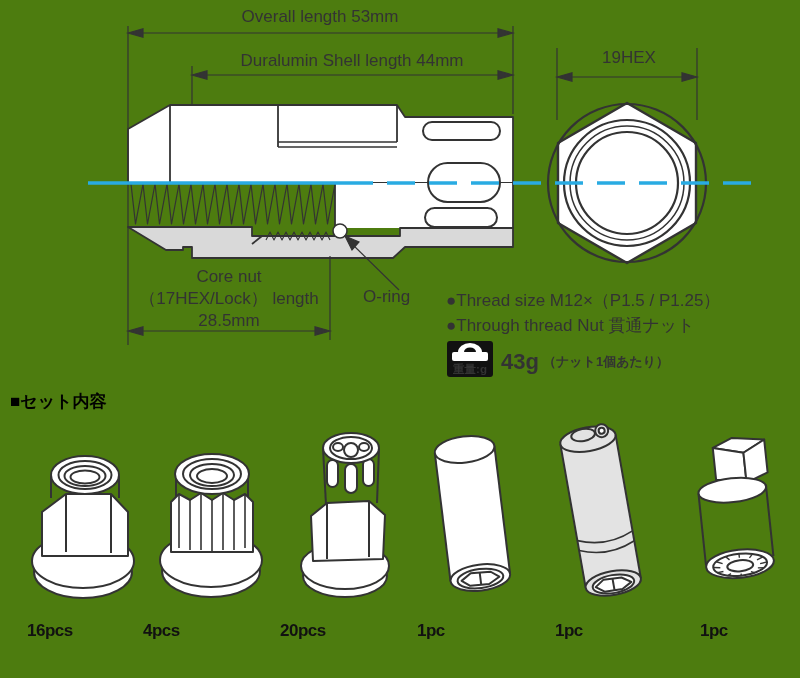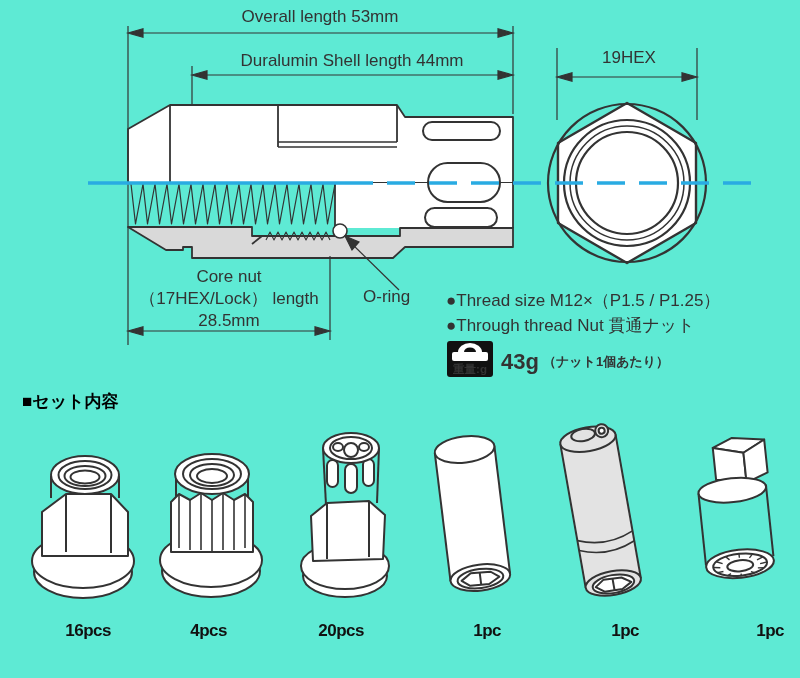--- a/index.html
+++ b/index.html
@@ -1,24 +1,24 @@
 <!DOCTYPE html>
 <html><head>
 <meta charset="utf-8">
 <style>
   html,body{margin:0;padding:0;background:#fff;}
-  .stage{position:relative;width:800px;height:678px;background:#5eead4;overflow:hidden;
+  .stage{position:relative;width:800px;height:678px;background:#4d7c0f;overflow:hidden;
          font-family:"Liberation Sans",sans-serif;color:#222;}
   .stage svg{display:block;}
   .abs{position:absolute;}
   svg text{font-family:"Liberation Sans",sans-serif;fill:#333;}
   .dimtext{font-size:17px;}
   .btext{font-size:17px;}
-  .heading{position:absolute;left:22px;top:390px;font-size:17px;font-weight:bold;color:#000;}
-  .qty{position:absolute;top:621px;width:84px;text-align:right;font-size:17px;font-weight:bold;color:#111;
+  .heading{position:absolute;left:10px;top:390px;font-size:17px;font-weight:bold;color:#000;}
+  .qty{position:absolute;top:621px;width:84px;text-align:left;font-size:17px;font-weight:bold;color:#111;
        letter-spacing:-0.5px;}
   .item{position:absolute;}
 </style>
 </head>
 <body>
 
 <div class="stage">
 
   <svg class="abs" style="left:0;top:0" width="800" height="392" viewBox="0 0 800 392">
 

